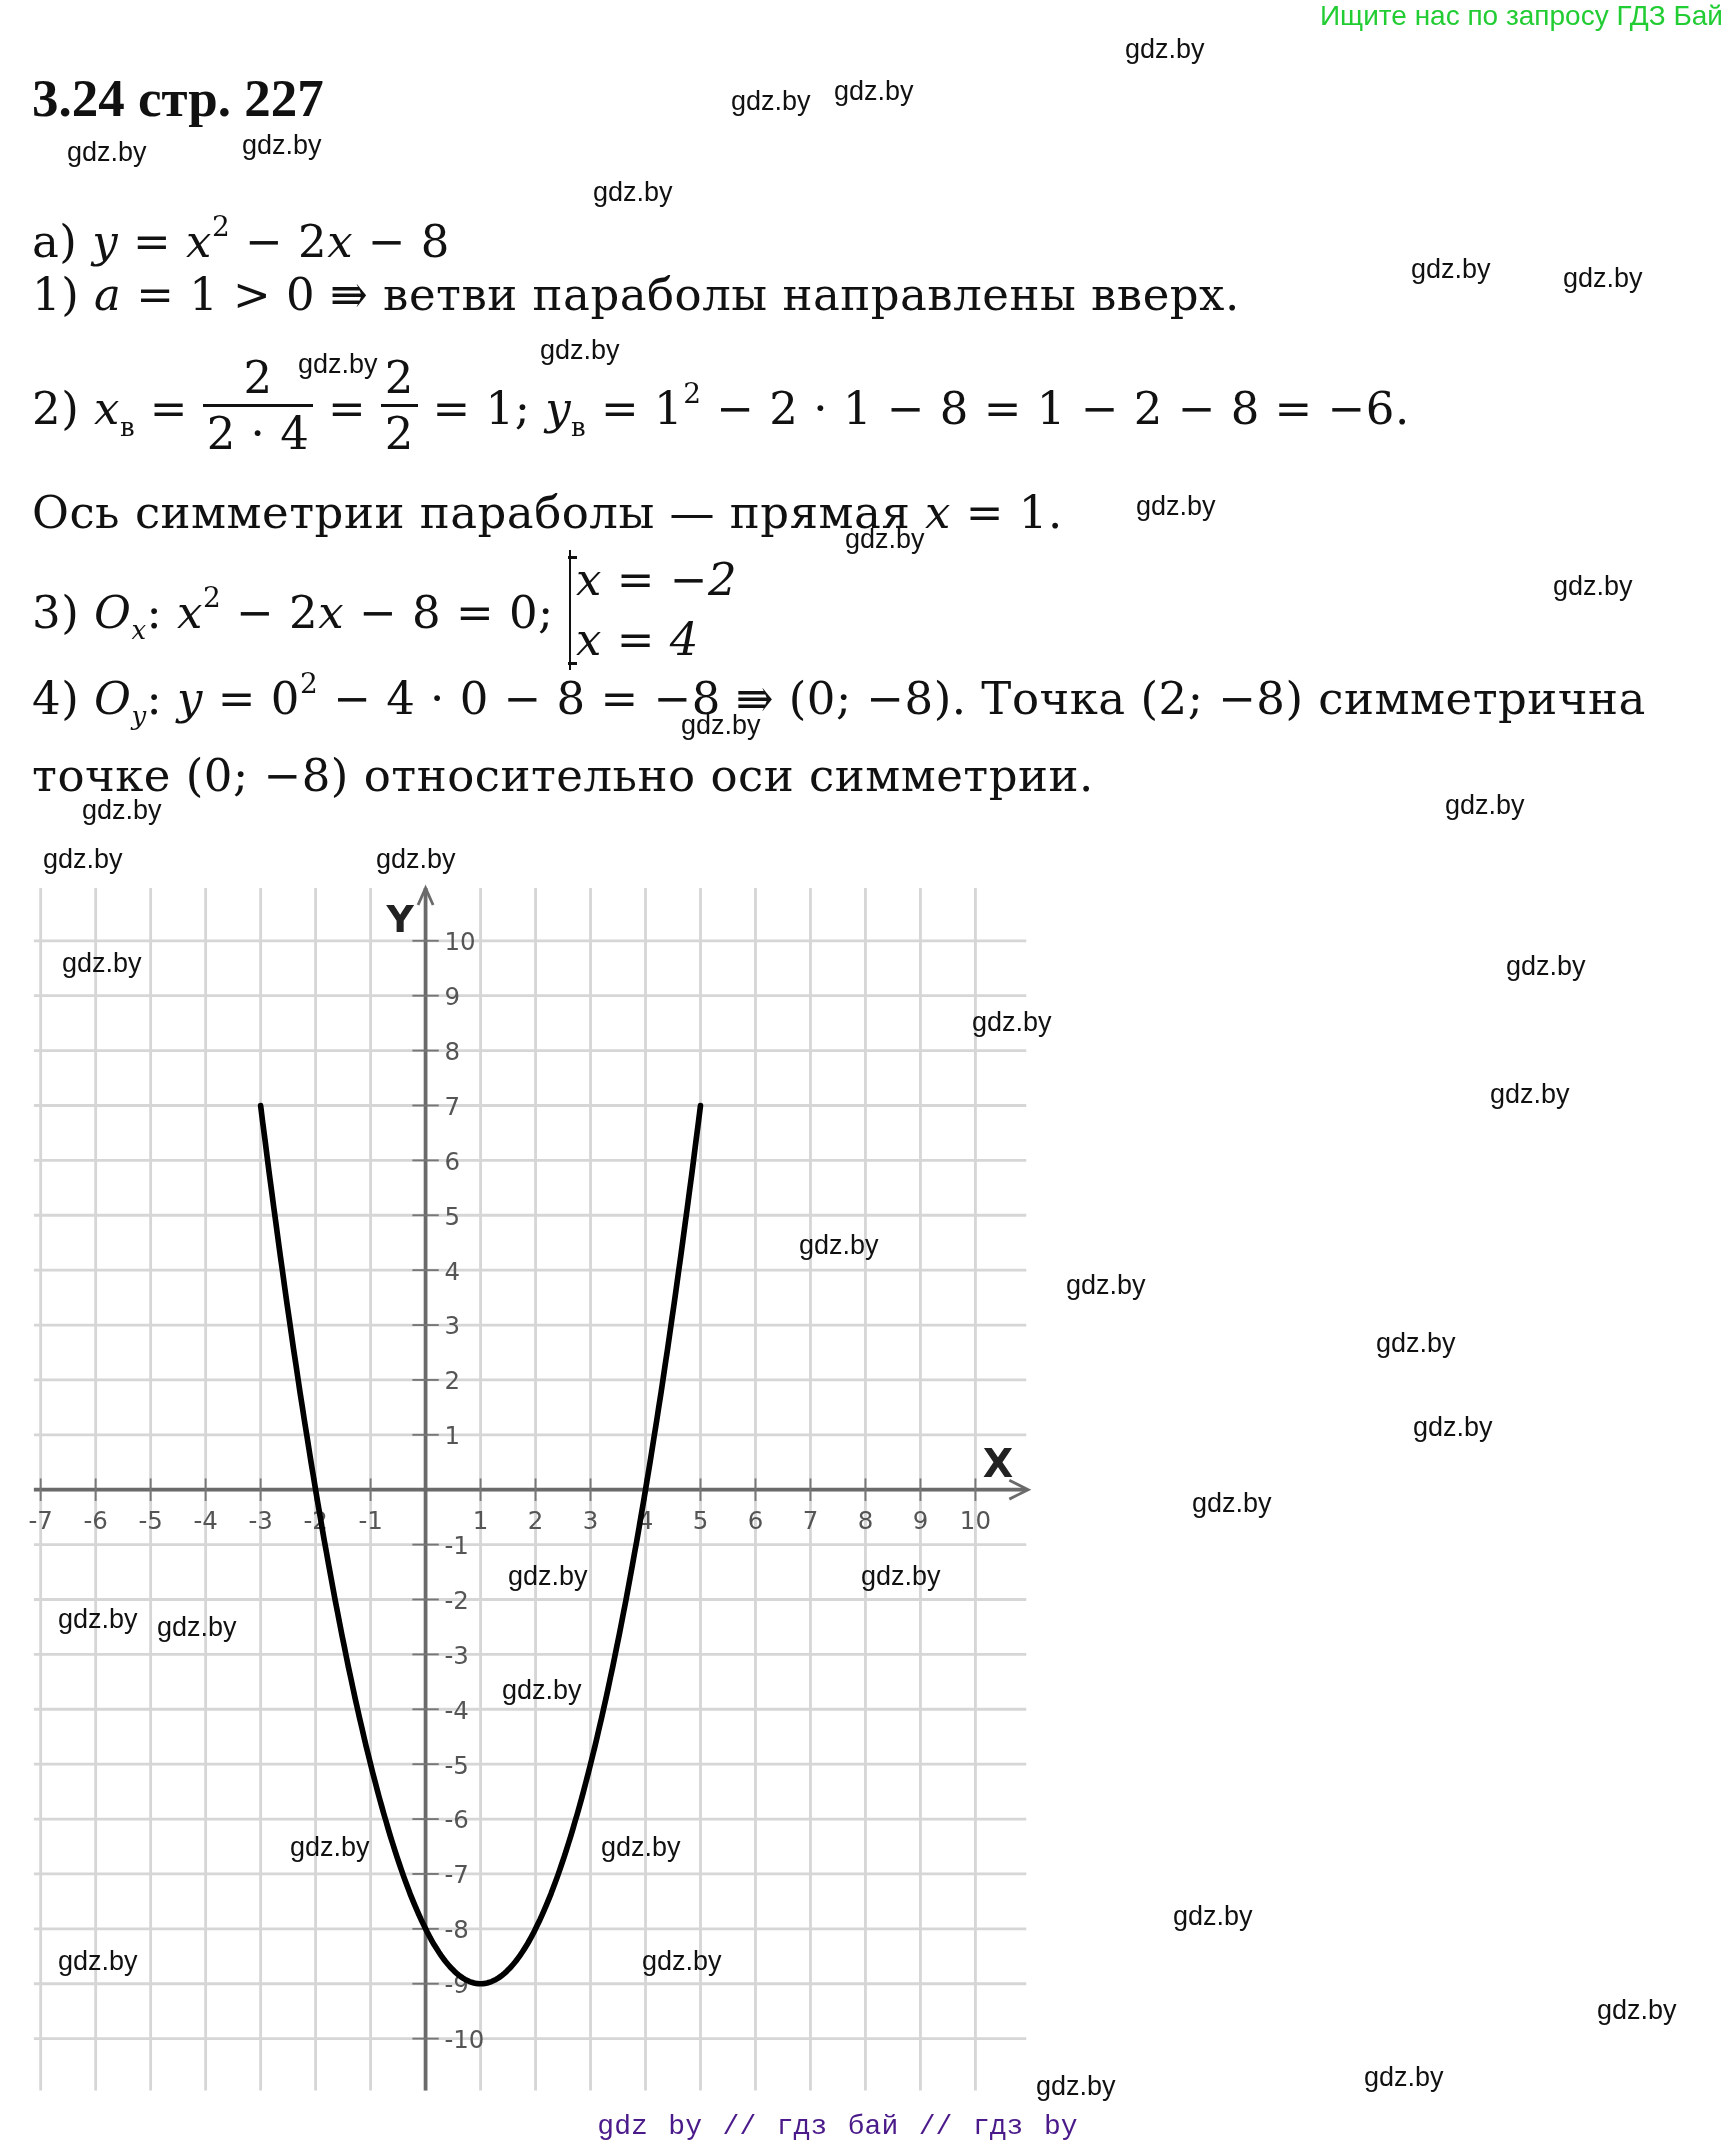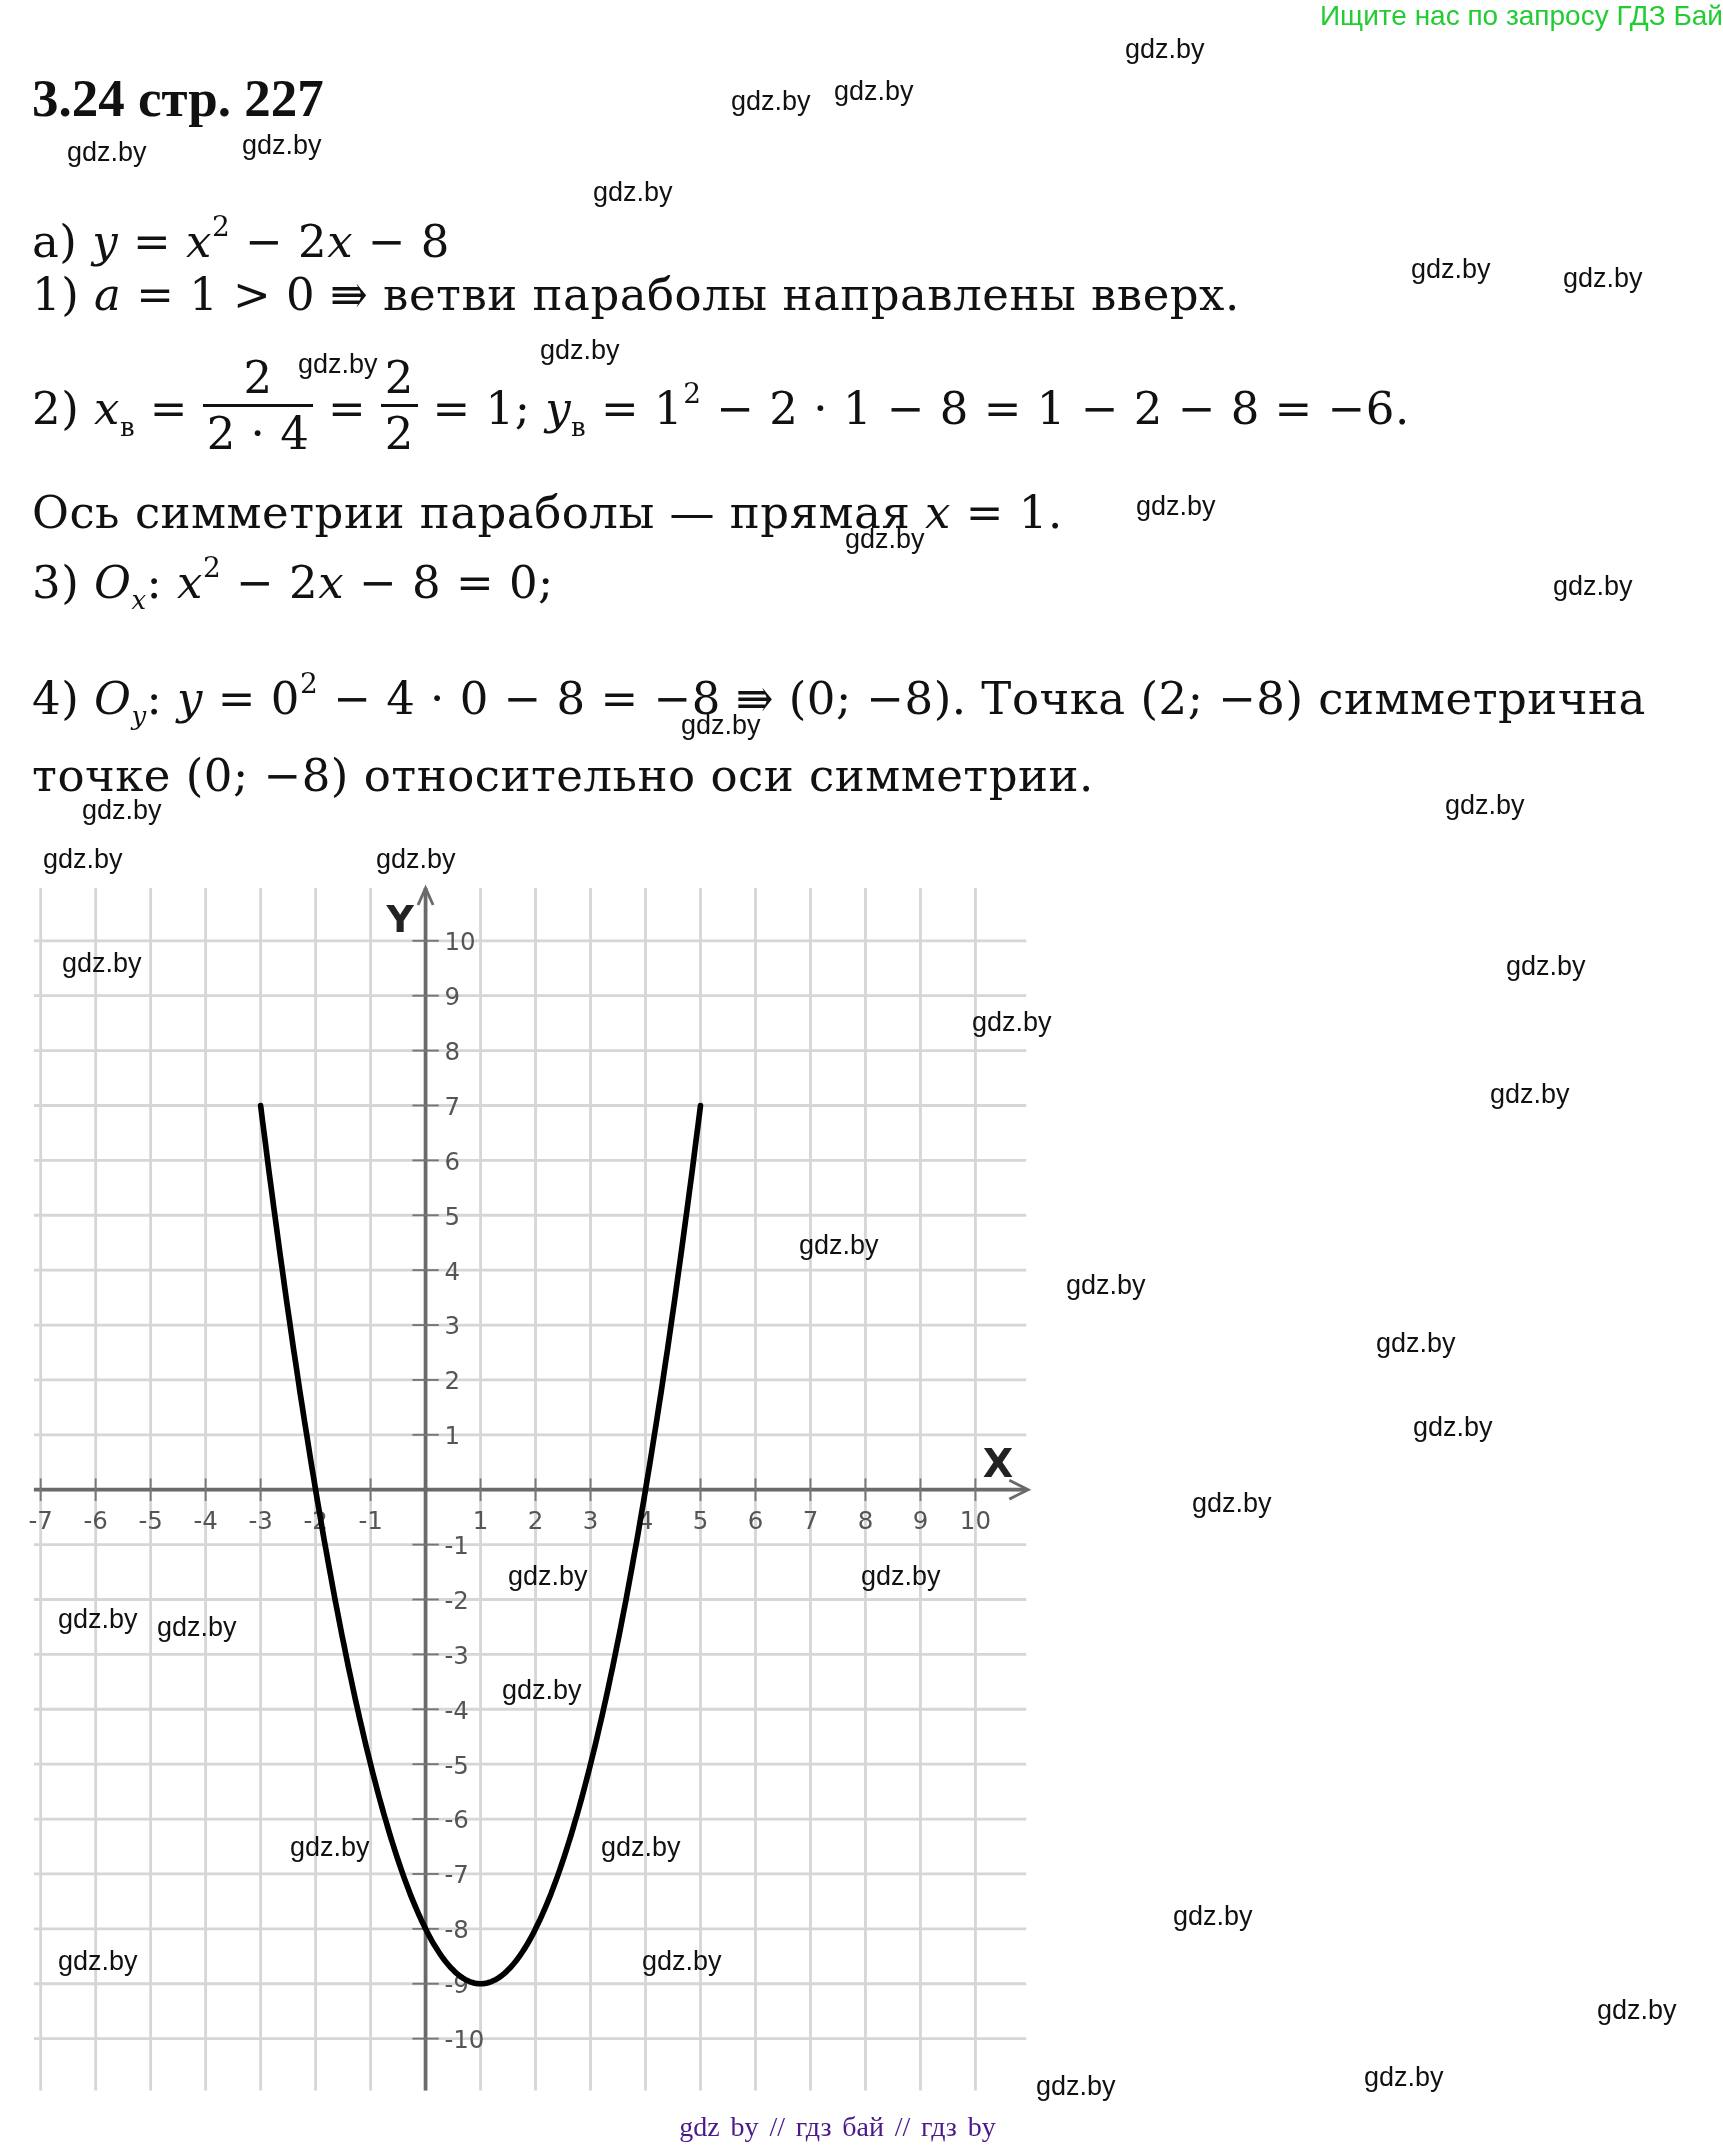--- a/index.html
+++ b/index.html
@@ -13,21 +13,21 @@
   .sub { font-size: 26px; position: relative; top: 11.3px; }
   .wm { font-family: "Liberation Sans", sans-serif; font-size: 27px; color: #111; text-align: right; }
   .frac { display: inline-block; vertical-align: middle; text-align: center; position: relative; top: -7.5px; }
   .frac .num, .frac .den { display: block; line-height: 53px; padding: 0 3.8px; }
   .frac .bar { display: block; height: 3.8px; background: #111; }
   .bracket-sys { display: inline-block; vertical-align: middle; position: relative; top: -5.6px; border-left: 2.8px solid #111; padding-left: 5.6px; line-height: 60px; }
   .bracket-sys::before, .bracket-sys::after { content: ""; position: absolute; left: -2.8px; width: 9.4px; height: 2.8px; background: #111; }
   .bracket-sys::before { top: 5.6px; }
   .bracket-sys::after { bottom: 5.6px; }
   .bracket-sys span { display: block; }
-  .footer { font-family: Liberation Serif, serif; font-size: 28px; color: #4b1a8a; left: 0; width: 1675px; text-align: center; top: 2111px; word-spacing: 3.8px; }
+  .footer { font-family: Liberation Mono, monospace; font-size: 28px; color: #4b1a8a; left: 0; width: 1675px; text-align: center; top: 2111px; word-spacing: 3.8px; }
   svg text { font-family: "DejaVu Sans", sans-serif; }
 </style>
 </head>
 <body>
 
 <div class="abs banner">Ищите нас по запросу ГДЗ Бай</div>
 
 <div class="abs title">3.24 стр. 227</div>
 
 <div class="abs line" style="top:215px">
@@ -72,20 +72,24 @@
   <i>x</i>
   <span>= 1.</span>
 </div>
 
 <div class="abs line" style="top:556px">
   <span>3)</span>
   <i>O</i><span class="sub" style="font-style:italic">x</span><span>:</span>
   <i>x</i><span class="sup">2</span>
   <span>− 2</span><i>x</i>
   <span>− 8 = 0;</span>
+  <span class="bracket-sys">
+    <span style="font-style:italic">x = −2</span>
+    <span style="font-style:italic">x = 4</span>
+  </span>
 </div>
 
 <div class="abs line" style="top:672px">
   <span>4)</span>
   <i>O</i><span class="sub" style="font-style:italic">y</span><span>:</span>
   <i>y</i>
   <span>= 0</span><span class="sup">2</span>
   <span>− 4 · 0 − 8 = −8 ⇛ (0; −8). Точка (2; −8) симметрична</span>
 </div>
 <div class="abs line" style="top:749px">точке (0; −8) относительно оси симметрии.</div>

